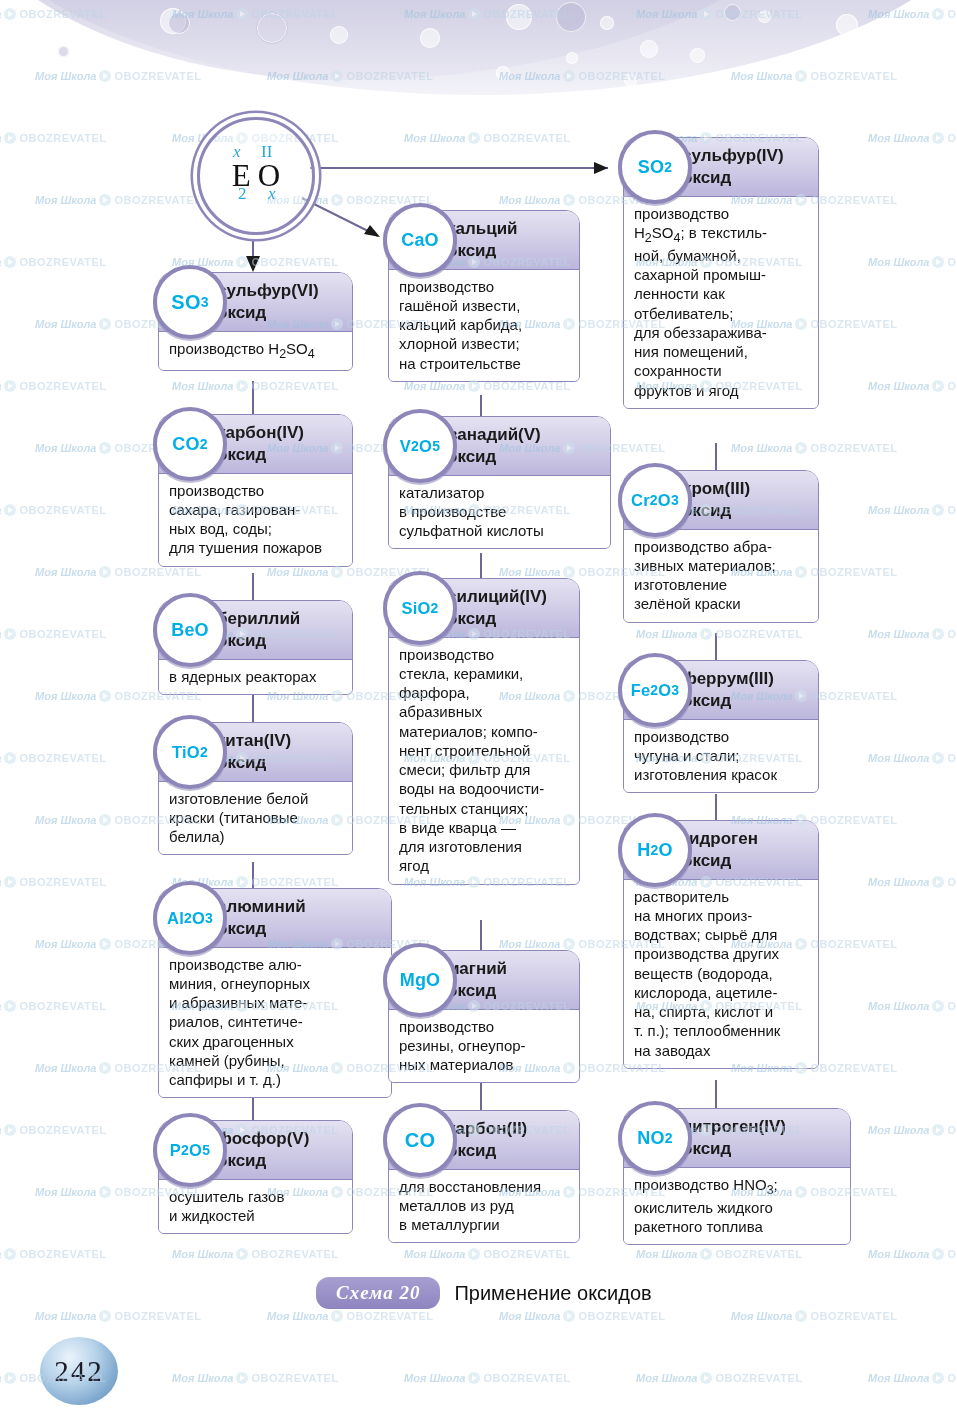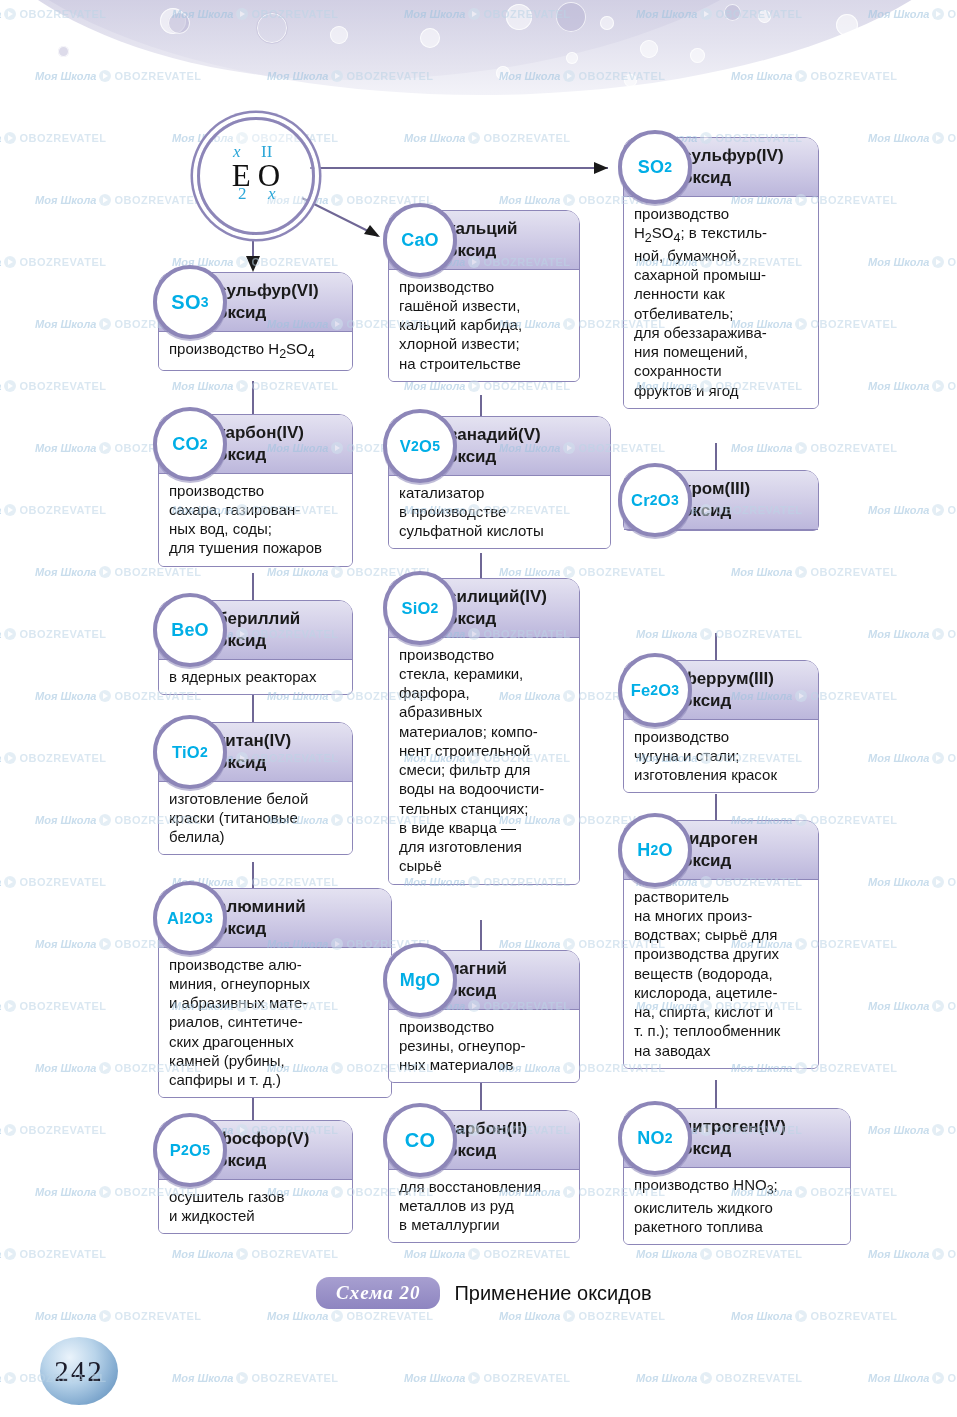--- a/index.html
+++ b/index.html
@@ -327,21 +327,21 @@
         <div class="ln">стекла, керамики,</div>
         <div class="ln">фарфора,</div>
         <div class="ln">абразивных</div>
         <div class="ln">материалов; компо-</div>
         <div class="ln">нент строительной</div>
         <div class="ln">смеси; фильтр для</div>
         <div class="ln">воды на водоочисти-</div>
         <div class="ln">тельных станциях;</div>
         <div class="ln">в виде кварца —</div>
         <div class="ln">для изготовления</div>
-        <div class="ln">сырьё</div>
+        <div class="ln">ягод</div>
       </div>
     </div>
   </div>
 
   <div class="node">
     <div class="card" style="left:388px;top:950px;width:192px;">
       <div class="chip sm">MgO</div>
       <div class="hdr">
         <div>магний</div>
         <div>оксид</div>
@@ -390,20 +390,26 @@
       </div>
     </div>
   </div>
 
   <div class="node">
     <div class="card" style="left:623px;top:470px;width:196px;">
       <div class="chip xs">Cr<sub>2</sub>O<sub>3</sub></div>
       <div class="hdr">
         <div>хром(III)</div>
         <div>оксид</div>
+      </div>
+      <div class="body">
+        <div class="ln">производство абра-</div>
+        <div class="ln">зивных материалов;</div>
+        <div class="ln">изготовление</div>
+        <div class="ln">зелёной краски</div>
       </div>
     </div>
   </div>
 
   <div class="node">
     <div class="card" style="left:623px;top:660px;width:196px;">
       <div class="chip xs">Fe<sub>2</sub>O<sub>3</sub></div>
       <div class="hdr">
         <div>феррум(III)</div>
         <div>оксид</div>

